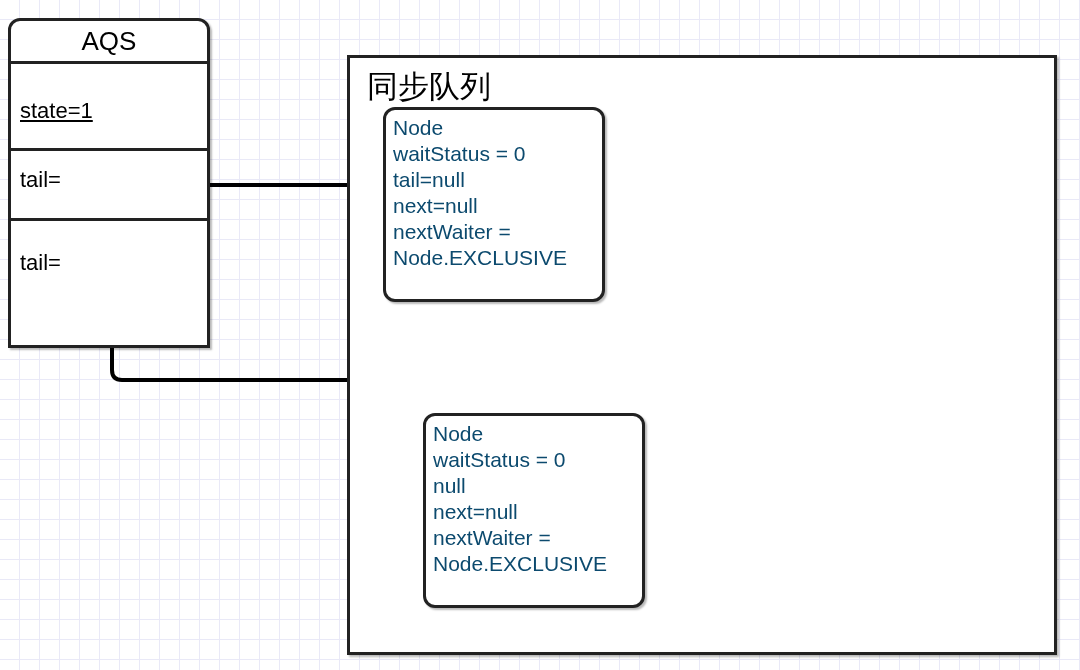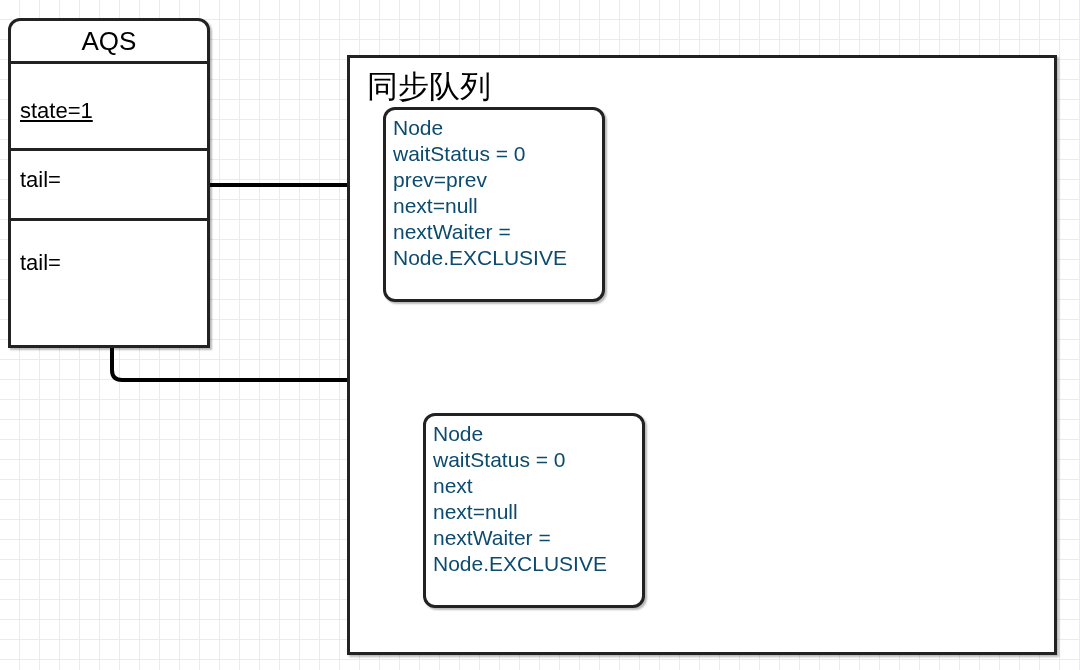--- a/index.html
+++ b/index.html
@@ -140,28 +140,28 @@
     <div class="aqs-cell aqs-row aqs-row-tail last">tail=</div>
   </div>
 
   <div class="queue-box">
     <div class="queue-title">同步队列</div>
   </div>
 
   <div class="node-box node-1">
     <div class="node-line">Node</div>
     <div class="node-line">waitStatus = 0</div>
-    <div class="node-line">prev=prev</div>
+    <div class="node-line">tail=null</div>
     <div class="node-line">next=null</div>
     <div class="node-line">nextWaiter =</div>
     <div class="node-line">Node.EXCLUSIVE</div>
   </div>
 
   <div class="node-box node-2">
     <div class="node-line">Node</div>
     <div class="node-line">waitStatus = 0</div>
-    <div class="node-line">next</div>
+    <div class="node-line">null</div>
     <div class="node-line">next=null</div>
     <div class="node-line">nextWaiter =</div>
     <div class="node-line">Node.EXCLUSIVE</div>
   </div>
 
 </div>
 
 </body></html>

